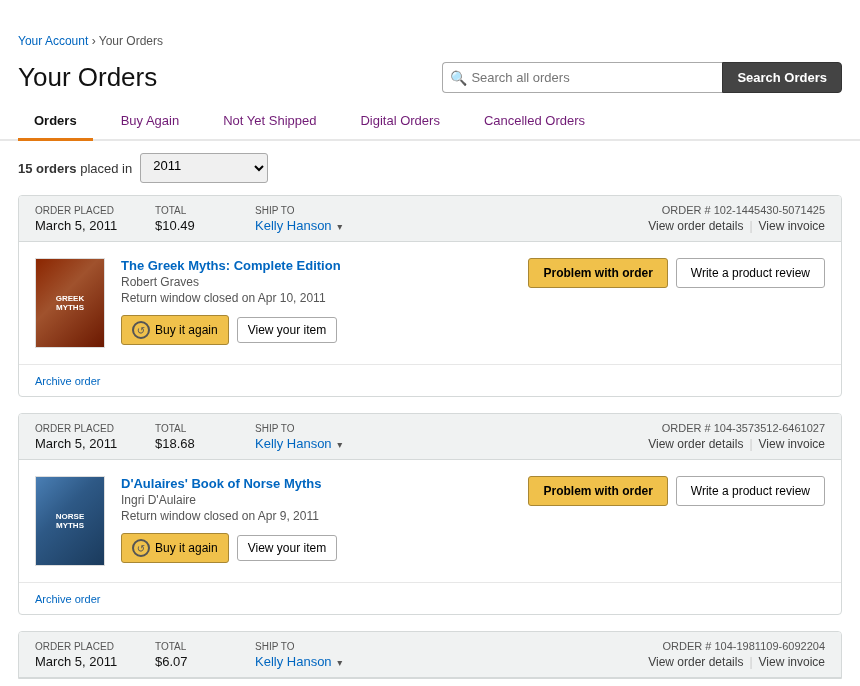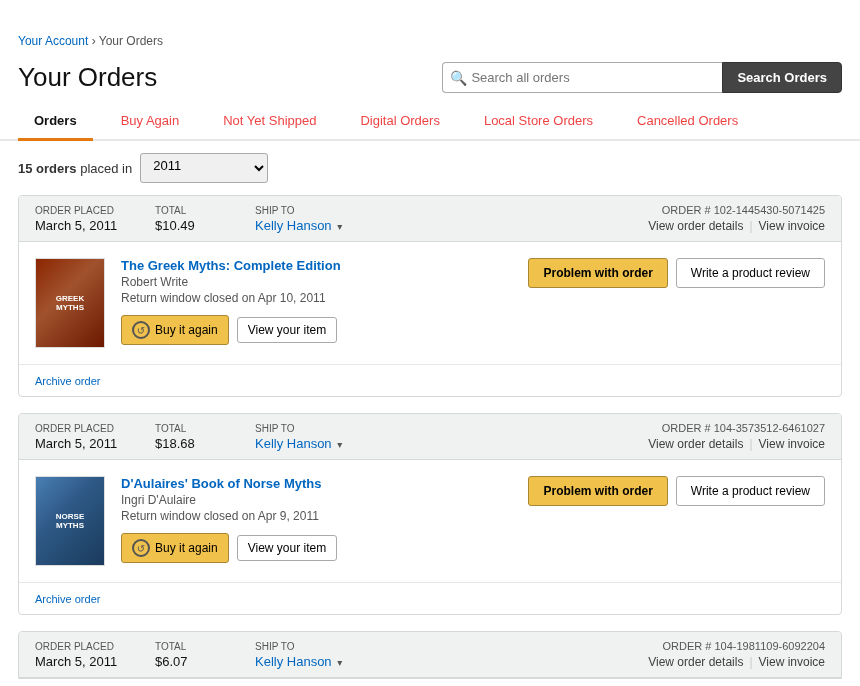--- a/index.html
+++ b/index.html
@@ -75,21 +75,21 @@
       padding: 0 18px;
       border-bottom: 2px solid #e7e7e7;
       margin-top: 10px;
       display: flex;
       gap: 12px;
     }
     .tab {
       padding: 10px 16px;
       font-size: 13px;
       cursor: pointer;
-      color: #ef4444;
+      color: #701a75;
       border-bottom: 3px solid transparent;
       margin-bottom: -2px;
     }
     .tab.active {
       color: #111;
       border-bottom: 3px solid #e47911;
       font-weight: bold;
     }
 
     
@@ -335,21 +335,20 @@
     </div>
     <button class="search-button">Search Orders</button>
   </div>
 </div>
 
 <div class="tabs">
   <div class="tab active">Orders</div>
   <div class="tab">Buy Again</div>
   <div class="tab">Not Yet Shipped</div>
   <div class="tab">Digital Orders</div>
-  <div class="tab">Local Store Orders</div>
   <div class="tab">Cancelled Orders</div>
 </div>
 
 <div class="orders-summary">
   <span class="orders-count">
     <strong>15 orders</strong>
     <span>placed in</span>
   </span>
   <select class="year-dropdown">
     <option>2011</option>
@@ -392,21 +391,21 @@
   </div>
 
   <div class="order-body">
     <div class="order-book-image">
       <div class="book-cover-greek">
         <span class="book-cover-label">GREEK<br>MYTHS</span>
       </div>
     </div>
     <div class="order-details">
       <div class="order-book-title">The Greek Myths: Complete Edition</div>
-      <div class="order-book-author">Robert Write</div>
+      <div class="order-book-author">Robert Graves</div>
       <div class="order-return-window">Return window closed on Apr 10, 2011</div>
       <div class="order-actions">
         <button class="buy-again-btn">
           <span class="buy-icon">↺</span>
           <span>Buy it again</span>
         </button>
         <button class="view-item-btn">View your item</button>
       </div>
     </div>
     <div class="order-action-buttons">

